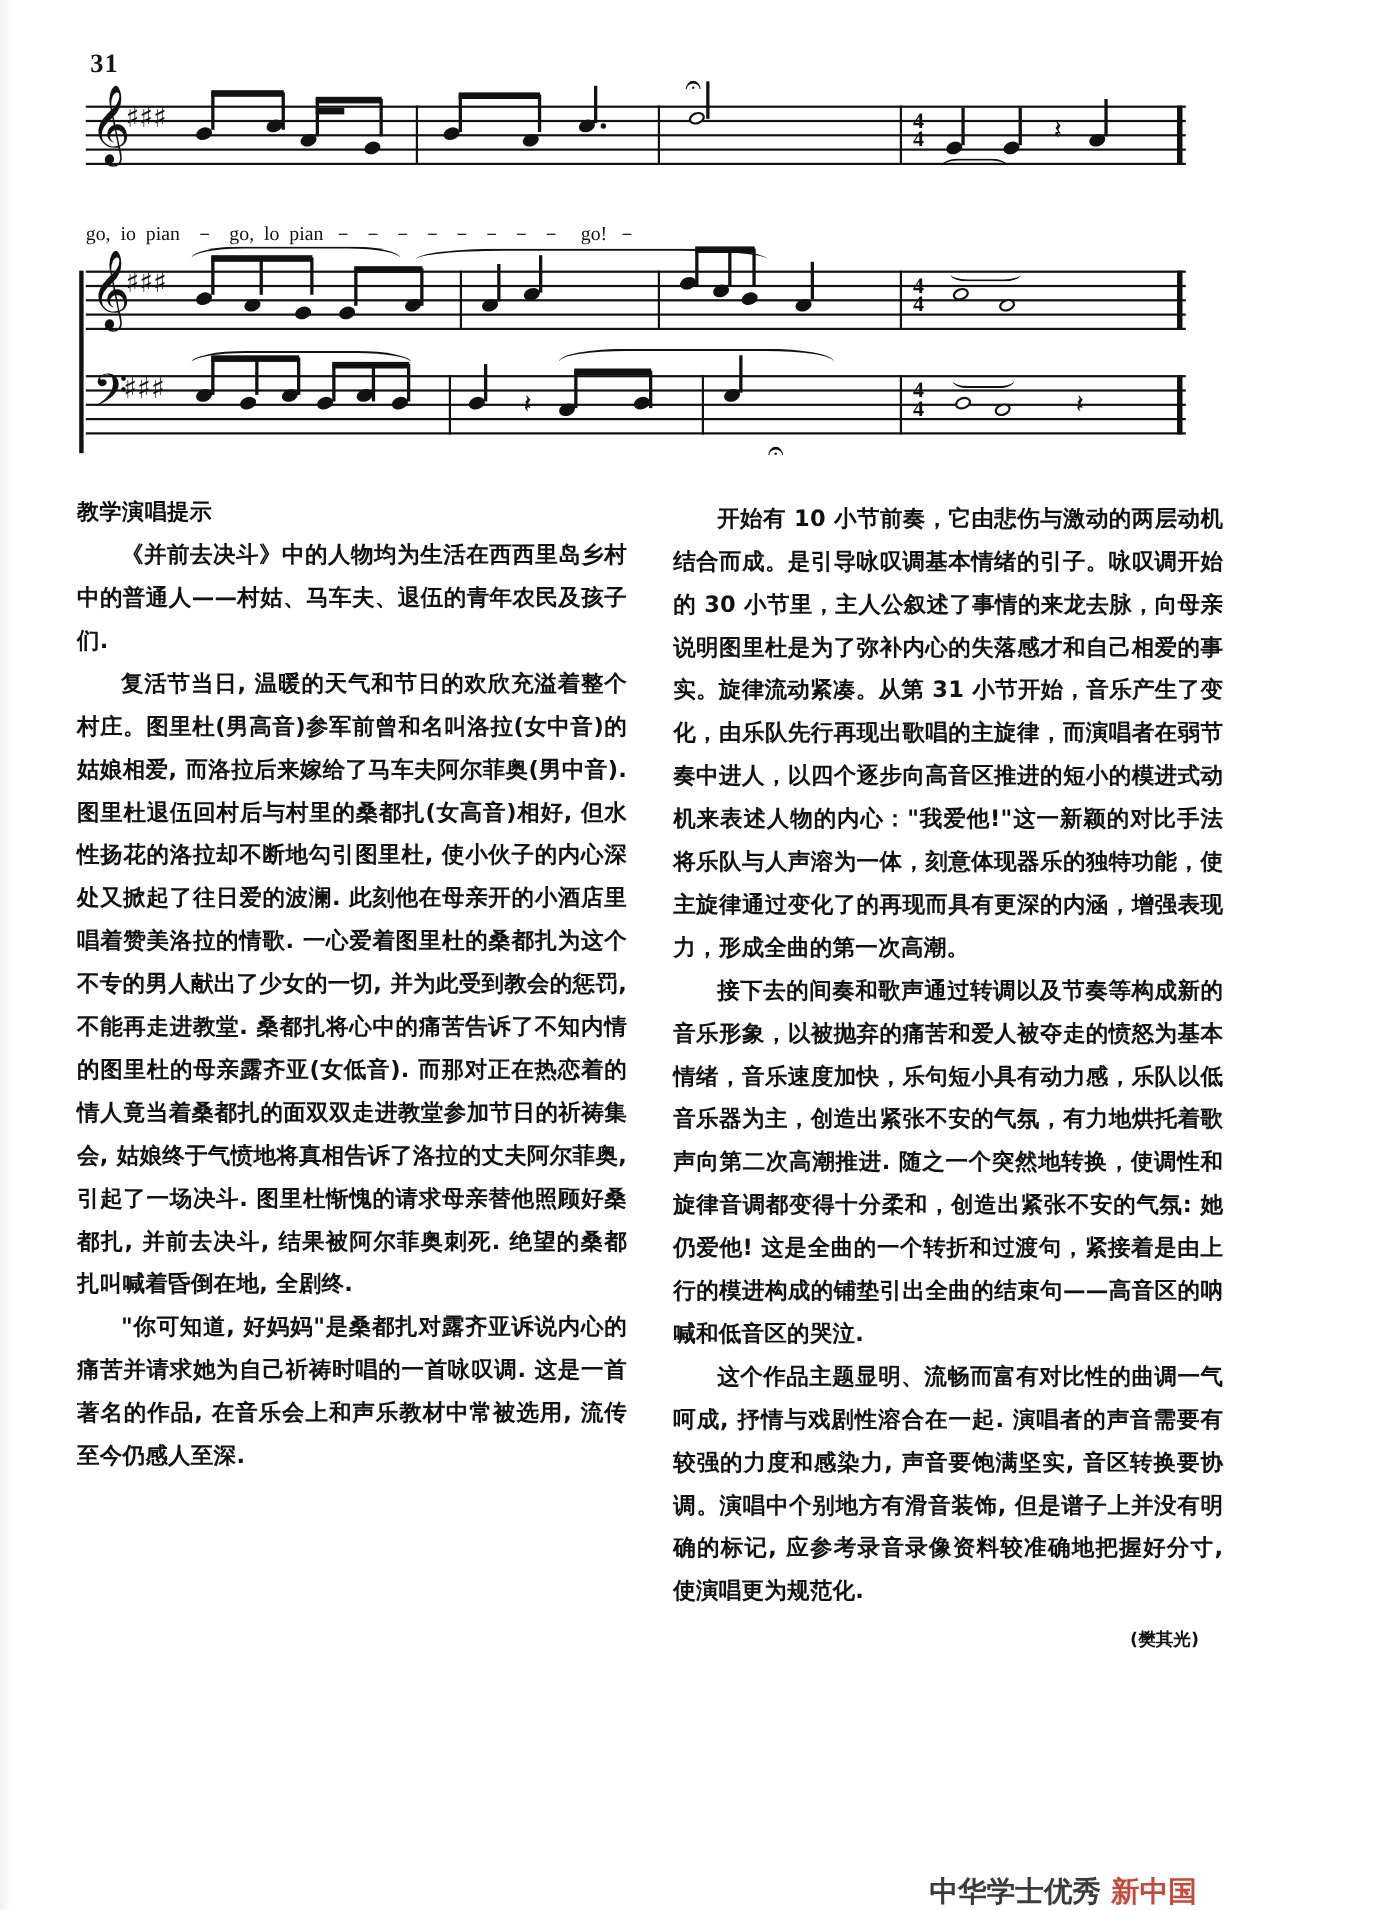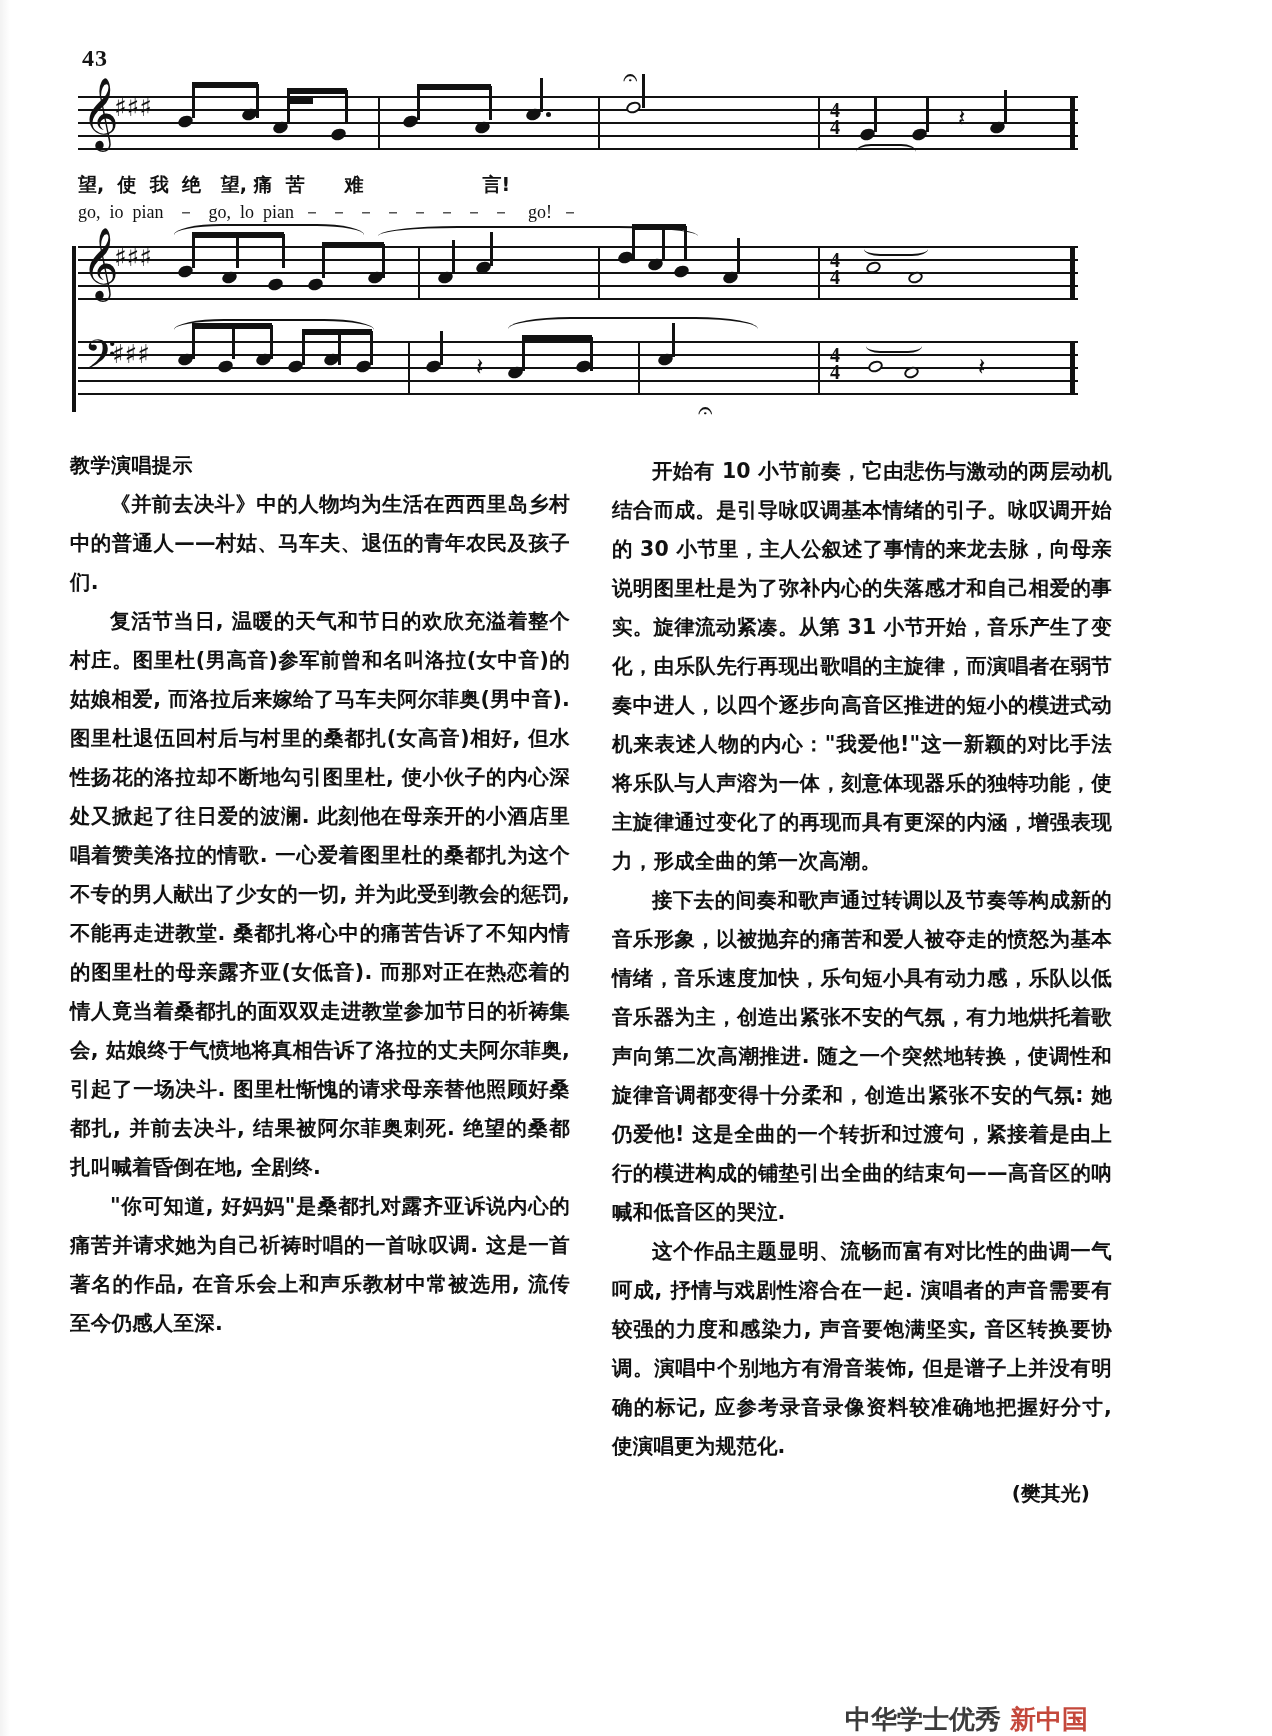--- a/index.html
+++ b/index.html
@@ -169,21 +169,21 @@
     text-indent: 40px;
     text-align: justify;
     color: #111;
     letter-spacing: 0.2px;
     font-weight: 600;
   }
   .signature {
     margin-top: 14px;
     text-align: right;
     font-family: "DejaVu Sans", sans-serif;
-    font-size: 20px;
+    font-size: 16px;
     font-weight: 700;
     color: #111;
     padding-right: 22px;
   }
   
   .watermark {
     position: absolute;
     left: 845px;
     top: 1702px;
     width: 340px;
@@ -202,21 +202,21 @@
     background: linear-gradient(to right, rgba(0,0,0,0.05), rgba(0,0,0,0));
   }
 </style>
 </head>
 <body>
 
 <div class="page">
 
   <div class="scan-edge"></div>
 
-  <div class="page-number">43</div>
+  <div class="page-number">31</div>
 
   <div class="score">
 
     <div class="system vocal">
       <div class="staff">
         <div class="ln"></div>
           <div class="ln"></div>
           <div class="ln"></div>
           <div class="ln"></div>
           <div class="ln"></div>
@@ -273,21 +273,20 @@
         <div class="notehead" style="left:52px; top:33px;"></div>
         <div class="stem" style="left:66px; top:2px;"></div>
       </div>
       <div class="rest-glyph" style="left:880px; top:8px;">𝄽</div>
       <div class="notegroup" style="left:912px; top:0px;">
         <div class="notehead" style="left:0px; top:26px;"></div>
         <div class="stem" style="left:14px; top:-6px;"></div>
       </div>
       <div class="barline thick" style="left:992px;"></div>
 
-      <div class="lyrics-cn">望,  使  我  绝   望, 痛  苦      难                  言!</div>
       <div class="lyrics-it">go,  io  pian   －   go,  lo  pian  －  －  －  －  －  －  －  －    go!  －</div>
     </div>
 
     <div class="system piano-up">
       <div class="staff">
         <div class="ln"></div>
           <div class="ln"></div>
           <div class="ln"></div>
           <div class="ln"></div>
           <div class="ln"></div>

